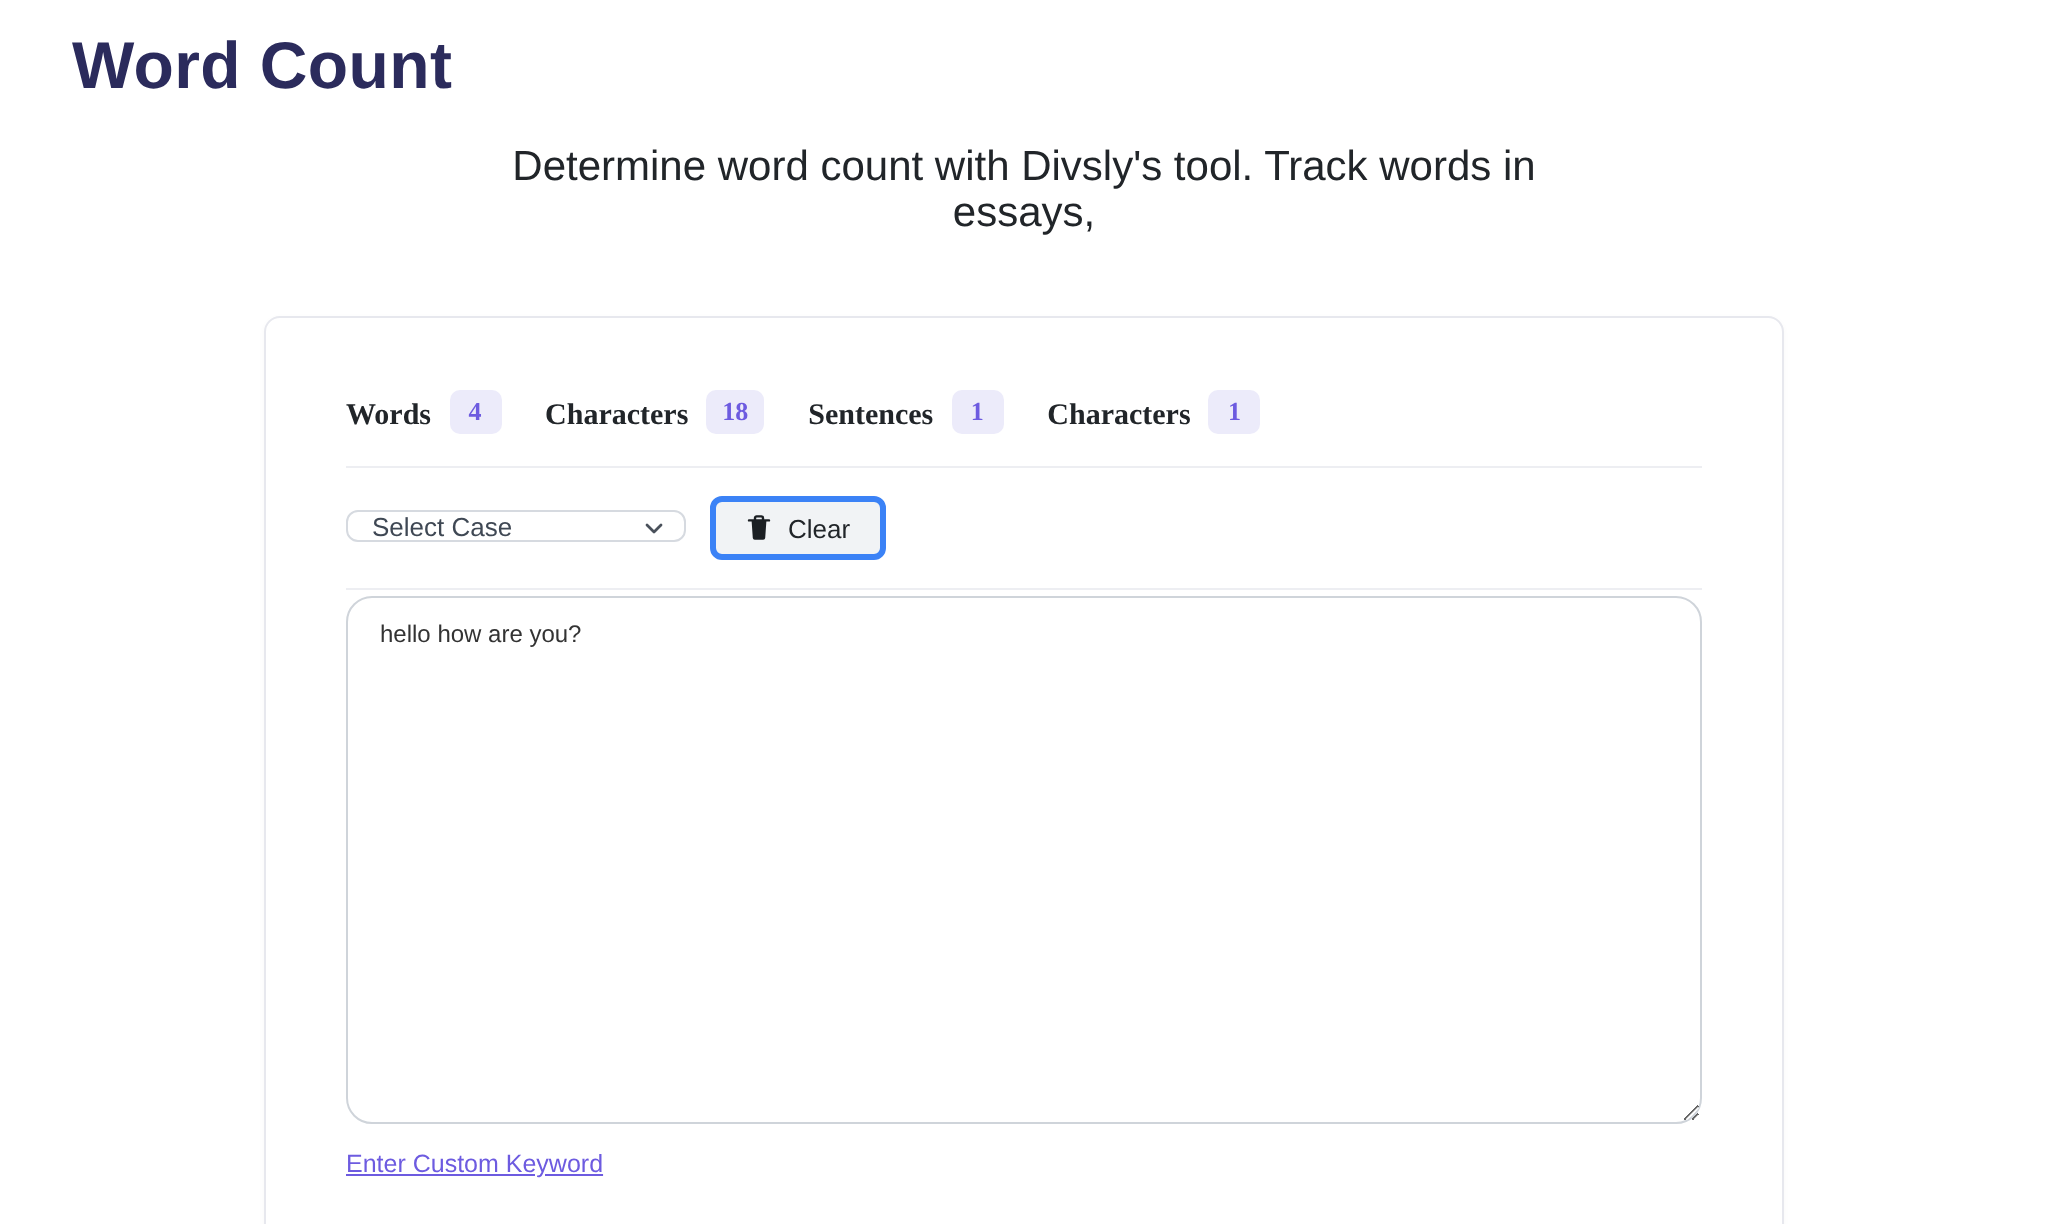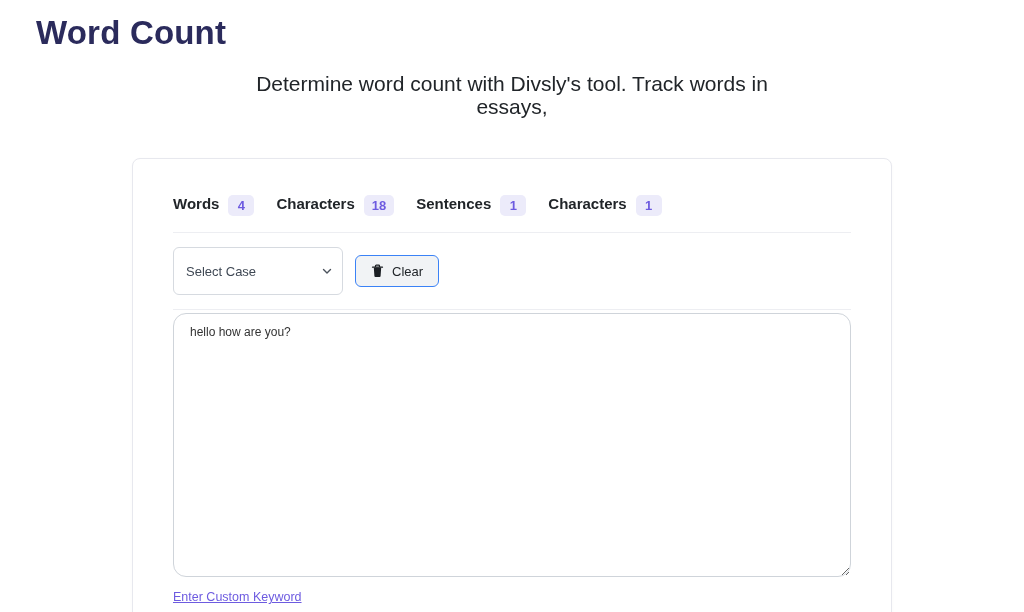--- a/index.html
+++ b/index.html
@@ -37,22 +37,23 @@
     padding: 36px 40px 28px;
     box-shadow: 0 1px 3px rgba(0,0,0,0.03);
   }
   .stats-row {
     display: flex;
     align-items: center;
     gap: 22px;
   }
   .stat {
     display: flex;
-    align-items: flex-start;
+    align-items: flex-end;
     gap: 9px;
+    font-family: Liberation Serif, serif;
   }
   .stat-label {
     font-size: 15px;
     font-weight: 700;
     color: #212529;
   }
   .stat-badge {
     display: inline-block;
     min-width: 26px;
     text-align: center;
@@ -73,21 +74,21 @@
     align-items: center;
     gap: 12px;
     margin-top: 14px;
   }
   .select-wrap {
     position: relative;
     width: 170px;
   }
   .select-wrap select {
     width: 100%;
-    height: 48px;
+    height: 16px;
     padding: 0 28px 0 12px;
     border: 1px solid #d6dae0;
     border-radius: 6px;
     background: #ffffff;
     font-family: "Liberation Sans", sans-serif;
     font-size: 13px;
     color: #3f4854;
     appearance: none;
     -webkit-appearance: none;
     -moz-appearance: none;
@@ -103,21 +104,21 @@
     align-items: center;
     color: #4a515b;
   }
   .clear-btn {
     display: inline-flex;
     align-items: center;
     gap: 8px;
     height: 32px;
     padding: 0 15px;
     background: #f1f3f5;
-    border: 1px solid #3b82f6;
+    border: 3px solid #3b82f6;
     border-radius: 6px;
     font-family: "Liberation Sans", sans-serif;
     font-size: 13px;
     color: #212529;
     cursor: pointer;
   }
   .divider-2 {
     border: none;
     border-top: 1px solid #edeef2;
     margin: 14px 0 0;

